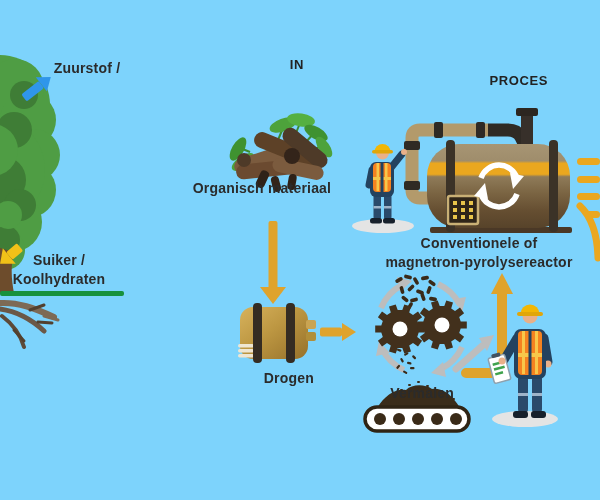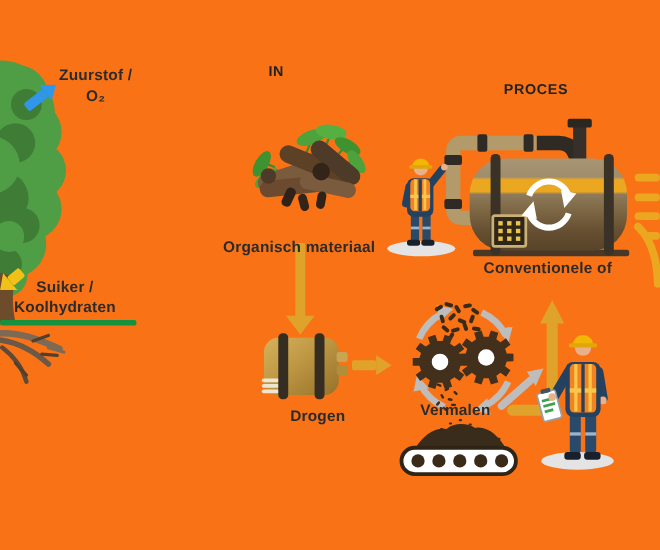--- a/index.html
+++ b/index.html
@@ -1,21 +1,21 @@
 <!DOCTYPE html>
 <html><head>
 <meta charset="utf-8">
 <style>
   html,body{margin:0;padding:0;background:#fff;}
-  .stage{position:relative;width:600px;height:500px;background:#f97316;overflow:hidden;
+  .stage{position:relative;width:600px;height:500px;background:#7dd3fc;overflow:hidden;
          font-family:"Liberation Sans",sans-serif;}
   .stage svg{position:absolute;left:0;top:0;}
   .lbl{position:absolute;text-align:center;color:#2b2b2b;
        font-weight:600;font-size:14px;line-height:1.34;letter-spacing:.2px;}
-  .hdr{position:absolute;text-align:left;color:#222;
+  .hdr{position:absolute;text-align:right;color:#222;
        font-weight:700;font-size:13px;letter-spacing:.6px;}
   .goldstroke{stroke:#dfa32c;fill:none;}
   .graystroke{stroke:#bdbdbd;fill:none;}
 </style>
 </head>
 <body>
 
 <div class="stage">
 
 <svg width="600" height="500" viewBox="0 0 600 500">
@@ -314,37 +314,37 @@
     <rect x="518" y="353" width="24" height="4" fill="#f7c74a"></rect>
     <rect x="528.5" y="331" width="3" height="44" fill="#24425f"></rect>
     <circle cx="530" cy="316" r="7.5" fill="#e9b089"></circle>
     <path d="M520.5,314 A9.5,9.5 0 0 1 539.5,314 Z" fill="#f2b705"></path>
     <rect x="517" y="312" width="26" height="4" rx="2" fill="#e0a60a"></rect>
   </g>
 </svg>
 
 <div class="lbl" style="left:27px;top:59px;width:120px;">
   <div>Zuurstof /</div>
-  <div>O₂</div>
 </div>
 
 <div class="lbl" style="left:-2px;top:251px;width:122px;">
   <div>Suiker /</div>
   <div>Koolhydraten</div>
 </div>
 
 <div class="hdr" style="left:244px;top:57px;width:60px;">IN</div>
 
 <div class="hdr" style="left:458px;top:73px;width:90px;">PROCES</div>
 
-<div class="lbl" style="left:192px;top:179px;width:160px;margin-top:36px;">
+<div class="lbl" style="left:182px;top:179px;width:160px;">
   <div>Organisch materiaal</div>
 </div>
 
 <div class="lbl" style="left:234px;top:369px;width:80px;text-align:right;">Drogen</div>
 
-<div class="lbl" style="left:374px;top:363px;width:80px;">Vermalen</div>
-
-<div class="lbl" style="left:398px;top:234px;width:200px;">
+<div class="lbl" style="left:374px;top:384px;width:80px;text-align:right;">Vermalen</div>
+
+<div class="lbl" style="left:379px;top:234px;width:200px;">
   <div>Conventionele of</div>
+  <div>magnetron-pyrolysereactor</div>
 </div>
 
 </div>
 
 </body></html>

